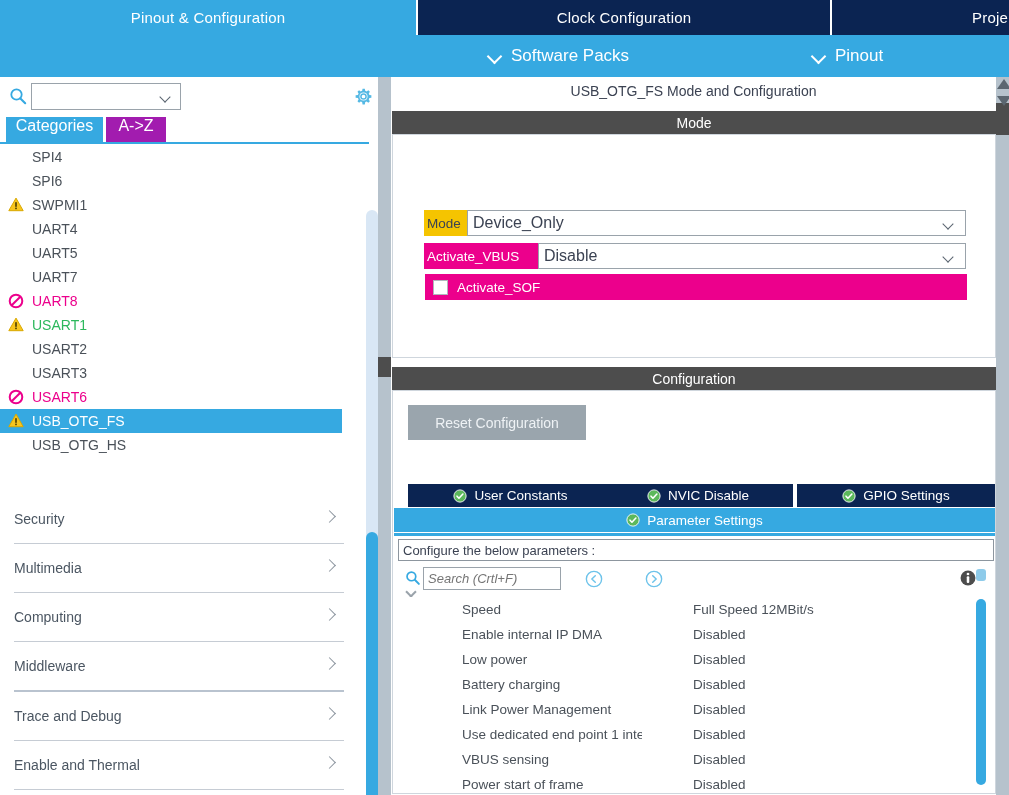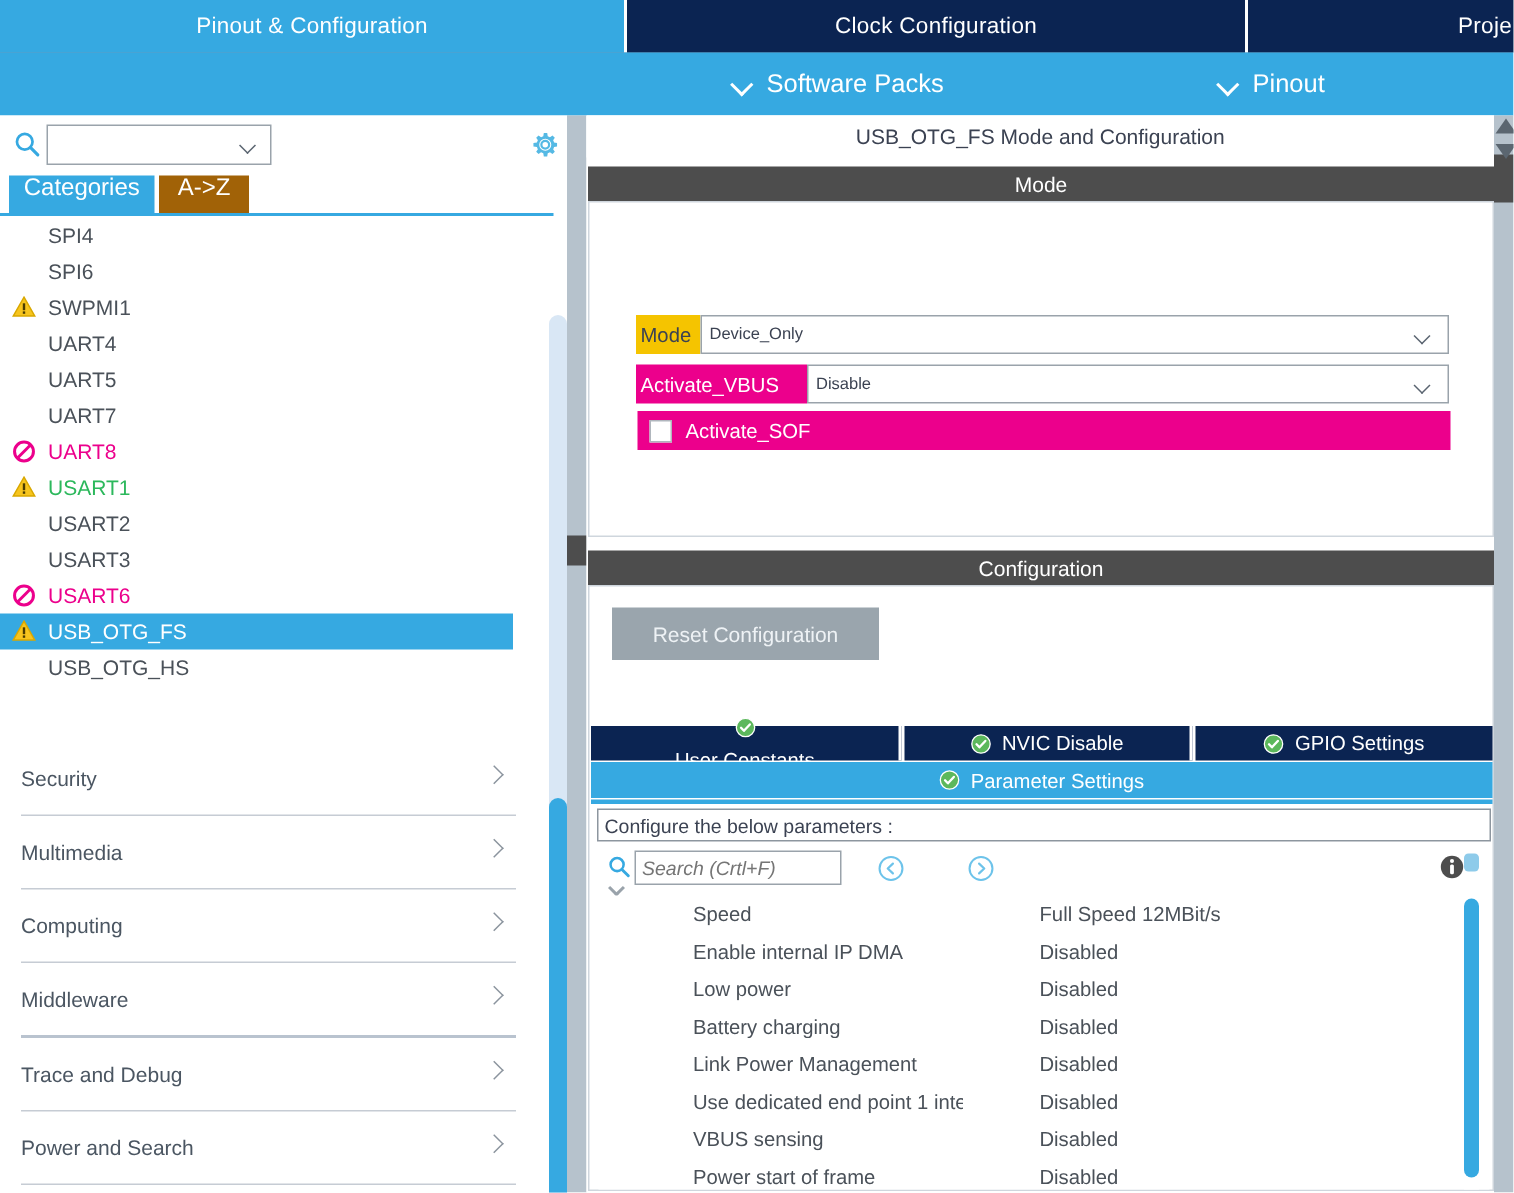--- a/index.html
+++ b/index.html
@@ -84,21 +84,21 @@
   }
   .gear-btn { position: absolute; left: 353px; top: 6px; width: 21px; height: 21px; }
 
   .cat-tabs { position: absolute; top: 40px; left: 0; width: 378px; height: 27px; }
   .cat-tab {
     position: absolute; top: 0; height: 27px;
     display: flex; align-items: flex-start; justify-content: center;
     font-size: 16px; color: #ffffff; box-sizing: border-box;
   }
   #cat-tab-categories { left: 6px; width: 97px; background:#36a9e1; }
-  #cat-tab-az { left: 106px; width: 60px; background:#a16207; }
+  #cat-tab-az { left: 106px; width: 60px; background:#a21caf; }
   .cat-underline { position:absolute; top:65px; left:0; width:369px; height:2px; background:#36a9e1;}
 
   
   .periph-list {
     position: absolute; top: 68px; left: 0; width: 360px; height: 380px;
     overflow: hidden;
   }
   .periph-item {
     position: relative; height: 24px; display: flex; align-items: center;
     padding-left: 32px; font-size: 14px; color: #4a5159; box-sizing: border-box;
@@ -191,21 +191,21 @@
     position:absolute; left:0; top:0; height:26px;
     display:flex; align-items:center; padding:0 3px;
     font-size:13.5px; box-sizing:border-box;
   }
   .lbl-yellow { background:#f5c400; color:#3b4252; }
   .lbl-pink { background:#ec008c; color:#ffffff; }
   .mode-select {
     position:absolute; height:26px; border:1px solid #9aa3ab;
     background:#ffffff; box-sizing:border-box;
     display:flex; align-items:center; padding-left:5px;
-    font-size:11px; color:#3b4252;
+    font-size:16px; color:#3b4252;
   }
   .mode-select .sel-arrow { position:absolute; right:10px; top:9px; width:11px;height:7px;}
   .mode-select .sel-arrow::before{
     content:""; position:absolute; left:0;top:0;width:7px;height:7px;
     border-right:1.6px solid #5a6470;border-bottom:1.6px solid #5a6470;
     transform:rotate(45deg);
   }
   .sof-row {
     position:absolute; left:32px; top:139px; width:542px; height:26px;
     background:#ec008c; display:flex; align-items:center; padding-left:8px;
@@ -226,21 +226,21 @@
     display:flex; align-items:center; justify-content:center;
     font-size:14px; font-family:"Liberation Sans", sans-serif;
   }
   .tabrow { position:absolute; left:1px; top:93px; width:601px; height:23px; }
   .cfg-tab {
     position:absolute; top:0; height:23px; background:#0b2452; color:#ffffff;
     display:flex; align-items:center; justify-content:center; gap:7px;
     font-size:13.5px; box-sizing:border-box;
     border-right:2px solid #ffffff;
   }
-  #cfg-tab-user { left:0; width:207px;flex-direction:column; }
+  #cfg-tab-user { left:14px; width:207px; }
   #cfg-tab-nvic { left:209px; width:192px; }
   #cfg-tab-gpio { left:403px; width:198px; border-right:0; }
   .cfg-tab-wide {
     position:absolute; left:1px; top:117px; width:601px; height:24px;
     background:#36a9e1; color:#ffffff;
     display:flex; align-items:center; justify-content:center; gap:7px;
     font-size:13.5px; box-sizing:border-box;
   }
   .tick {
     width:14px; height:14px; display:inline-block;
@@ -442,21 +442,21 @@
         </div>
         <div class="cat-row thick">
           <span>Middleware</span>
           <span class="cat-chev"></span>
         </div>
         <div class="cat-row">
           <span>Trace and Debug</span>
           <span class="cat-chev"></span>
         </div>
         <div class="cat-row">
-          <span>Power and Search</span>
+          <span>Enable and Thermal</span>
           <span class="cat-chev"></span>
         </div>
       </div>
   </div>
 
   <div class="splitter"></div>
   <div class="splitter-dark"></div>
 
   <div class="right-splitter"></div>
   <div class="right-splitter-dark"></div>

